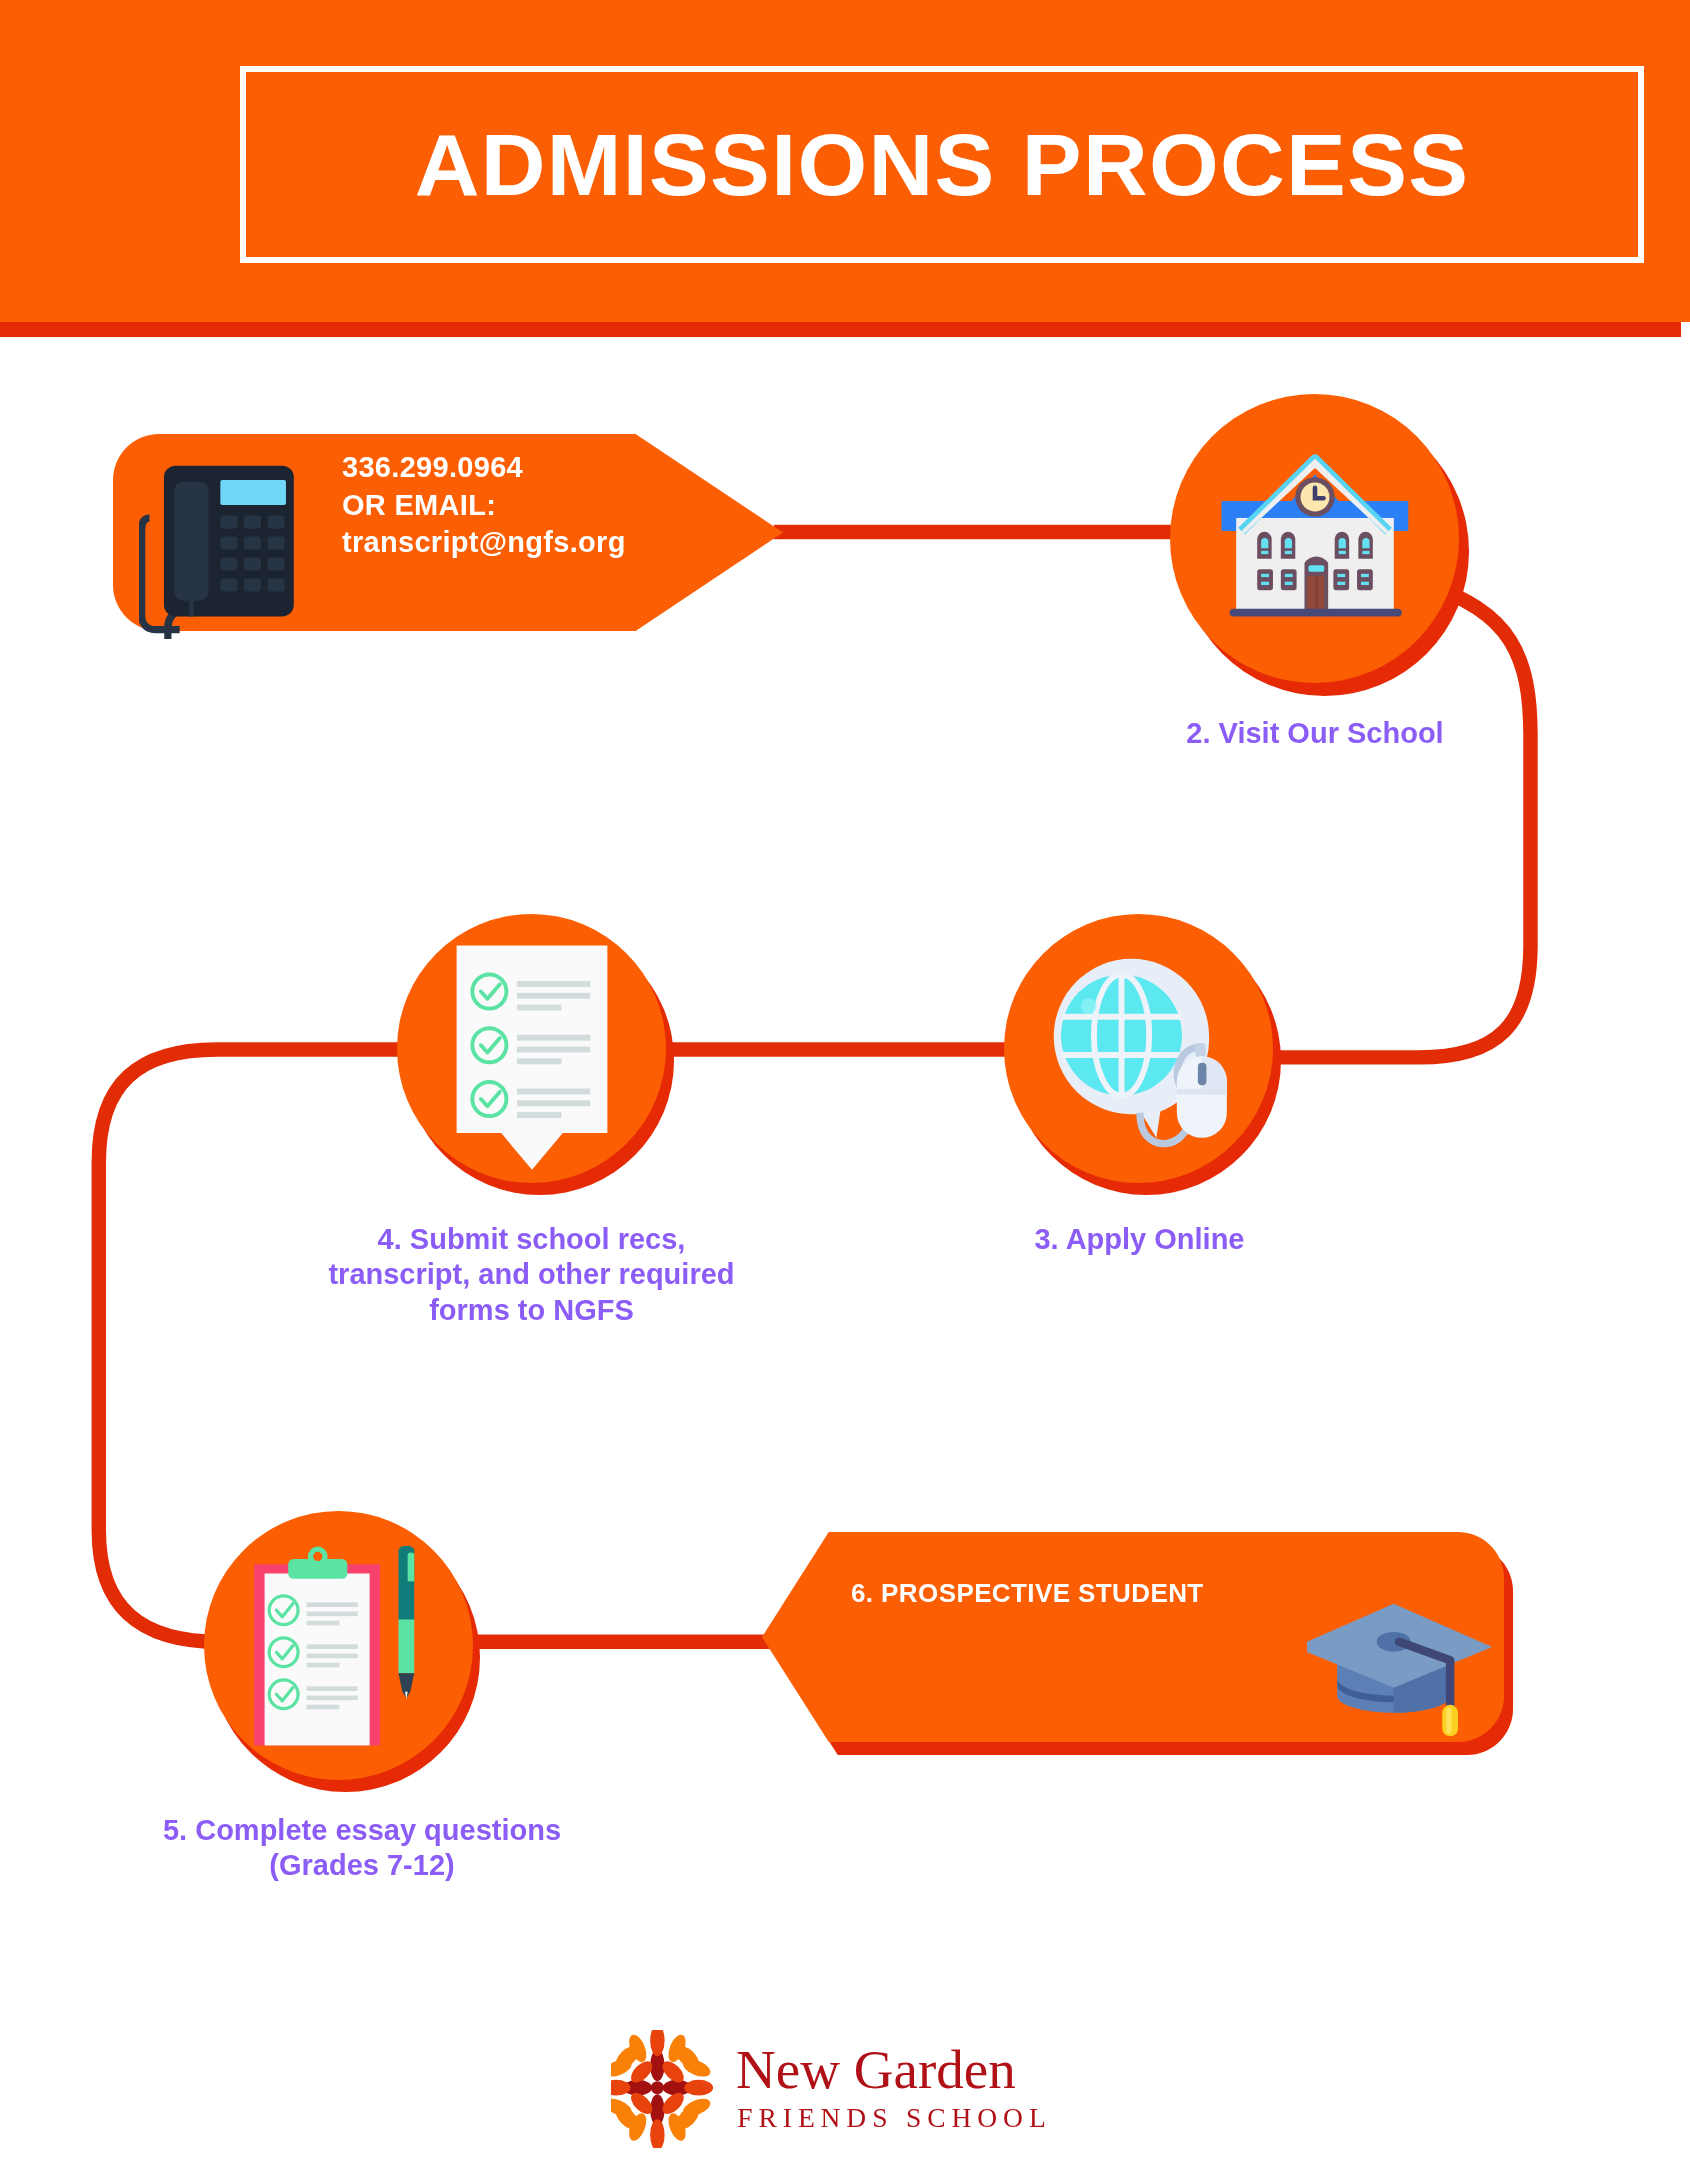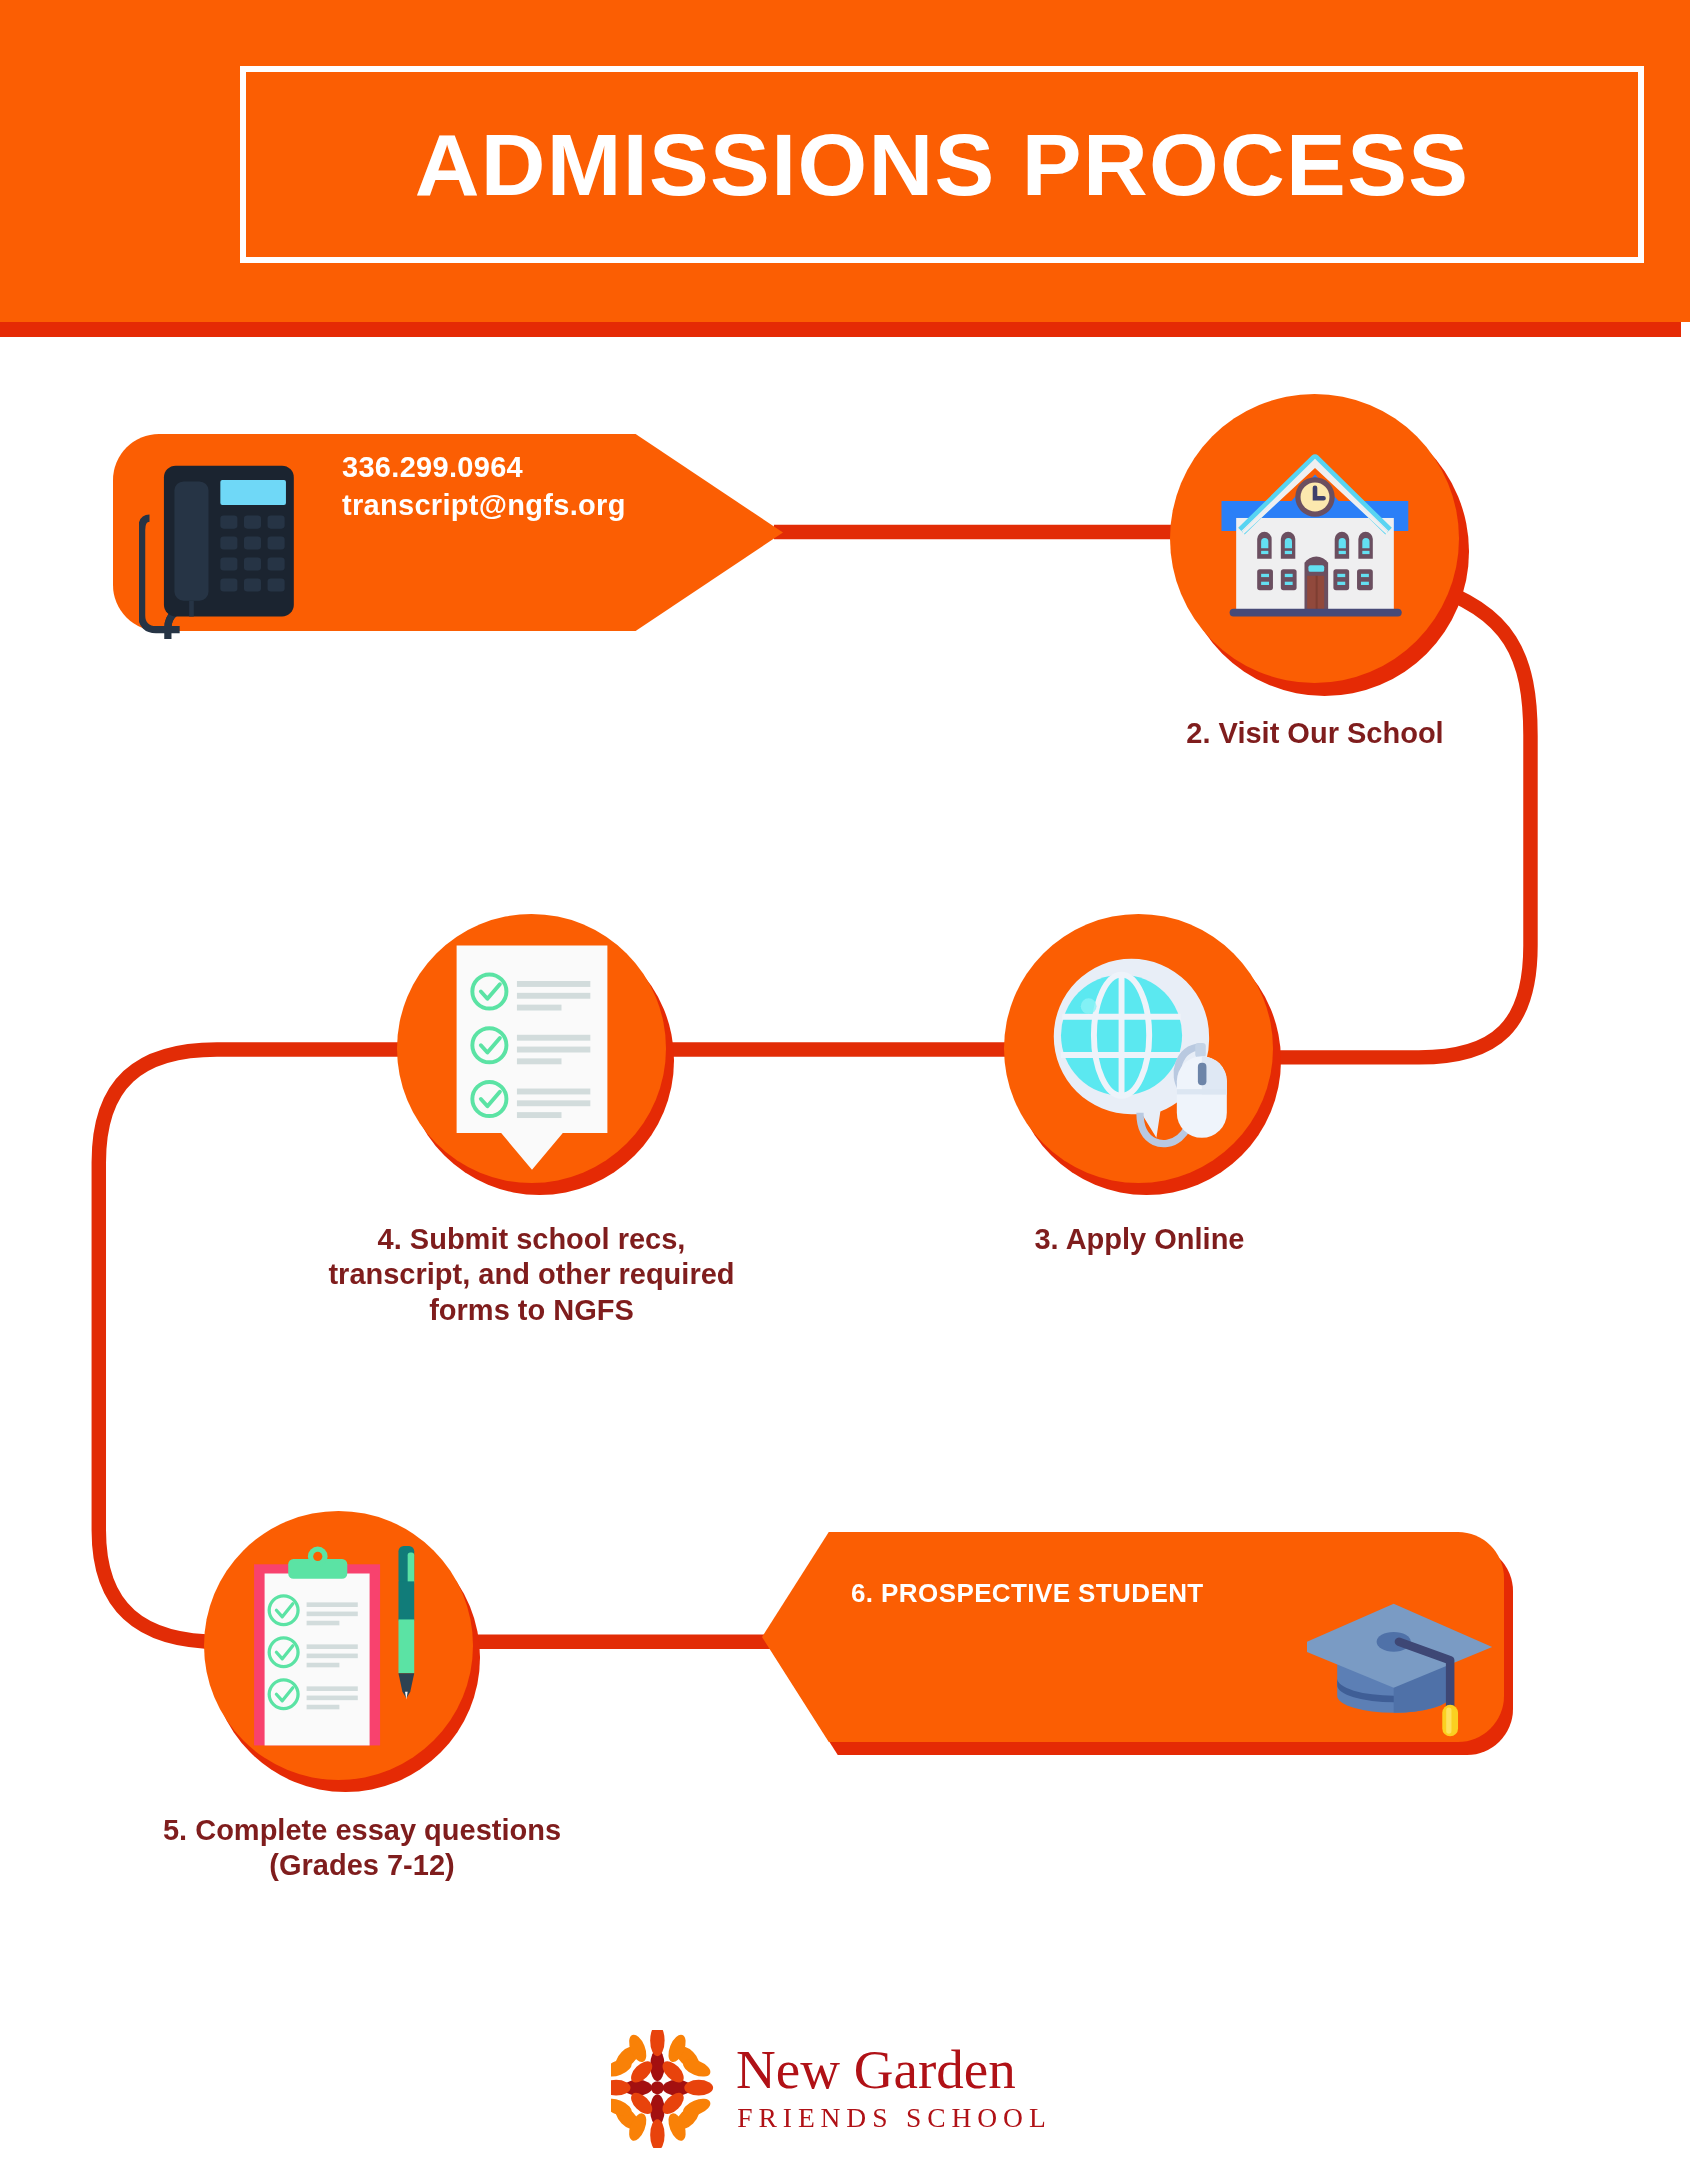--- a/index.html
+++ b/index.html
@@ -82,21 +82,21 @@
   #step6-text{
     position:absolute; left:851px; top:1576px; width:499px;
     color:#ffffff; line-height:1.38;
   }
   .s6-strong{ font-size:26px; font-weight:bold; display:block; letter-spacing:0.4px;}
   .s6-norm{ font-size:29px; font-weight:normal; display:block; letter-spacing:0.4px;}
   #cap-icon{ position:absolute; left:1307px; top:1576px; width:197px; height:171px; }
 
   
   .step-label{
-    position:absolute; color:#7f1d1d; font-weight:bold;
+    position:absolute; color:#8b5cf6; font-weight:bold;
     font-size:29px; line-height:1.22; text-align:center;
   }
   #label2{ left:1177px; top:716px; width:276px; }
   #label3{ left:985px; top:1222px; width:309px; }
   #label4{ left:328px; top:1222px; width:407px; }
   #label5{ left:145px; top:1813px; width:434px; }
 
   
   #logo{ position:absolute; left:611px; top:2030px; width:473px; height:118px; }
 </style>
@@ -156,20 +156,21 @@
     <rect x="160" y="156" width="26" height="20" rx="5"></rect>
     <rect x="196" y="156" width="26" height="20" rx="5"></rect>
     <rect x="124" y="188" width="26" height="20" rx="5"></rect>
     <rect x="160" y="188" width="26" height="20" rx="5"></rect>
     <rect x="196" y="188" width="26" height="20" rx="5"></rect>
   </g>
 </svg>
 
 <div id="step1-text">
   <span class="s1-norm">336.299.0964</span>
+  <span class="s1-strong">OR EMAIL:</span>
   <span class="s1-norm">transcript@ngfs.org</span>
 </div>
 
 <div id="c2-shadow" class="circle-shadow"></div>
 <div id="c2" class="circle"></div>
 <svg id="c2-icon" viewBox="0 0 344 304" xmlns="http://www.w3.org/2000/svg">
 
   <path d="M30 94 L136 94 L172 54 L208 94 L314 94 L314 140 L30 140 Z" fill="#2B7FF7"></path>
   <path d="M30 94 L30 140 L74 140 Z" fill="#2B7FF7"></path>
 

